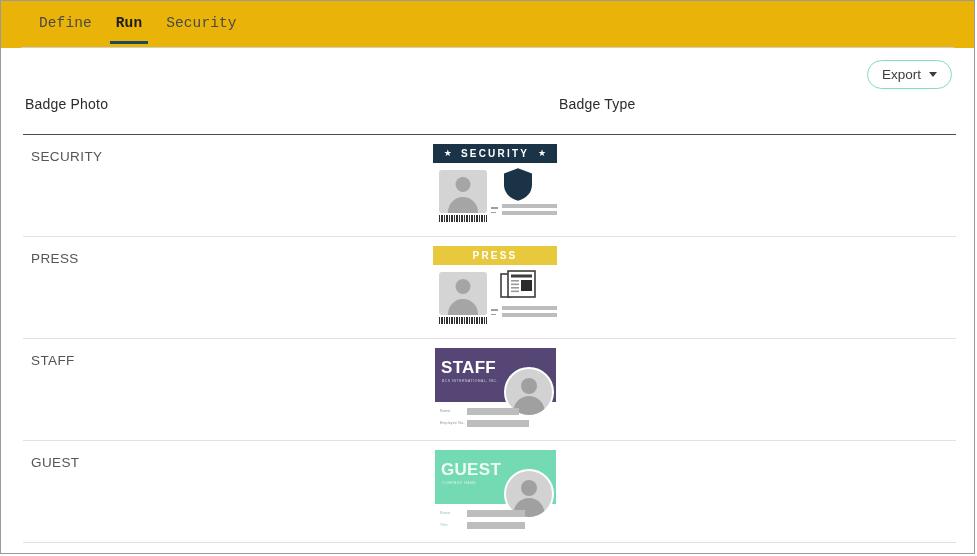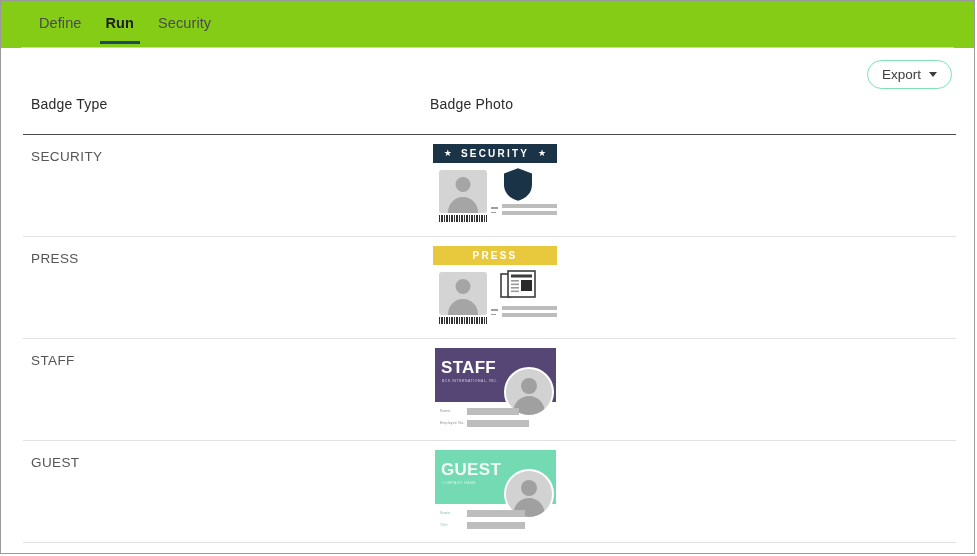--- a/index.html
+++ b/index.html
@@ -21,22 +21,23 @@
     box-sizing: border-box;
     overflow: hidden;
   }
 
   
   .tabbar {
     position: absolute;
     left: 0; top: 0;
     width: 100%;
     height: 47px;
-    background: #84cc16;
-    box-sizing: border-box;
+    background: #eab308;
+    box-sizing: border-box;
+    font-family: Liberation Mono, monospace;
   }
   .tabbar-underline {
     position: absolute;
     left: 20px; right: 20px;
     bottom: 0;
     height: 1px;
     background: #cfcfcf;
   }
   .tabs {
     position: absolute;
@@ -364,22 +365,22 @@
     <div class="toolbar">
       <button class="export-btn">
         <span>Export</span>
         <span class="caret"></span>
       </button>
     </div>
 
     <div class="table">
 
       <div class="thead">
+        <div class="th col-photo">Badge Photo</div>
         <div class="th col-type">Badge Type</div>
-        <div class="th col-photo">Badge Photo</div>
       </div>
 
       <div class="trow">
         <div class="cell-type">SECURITY</div>
         <div class="cell-photo">
           <div class="badge">
             <div class="idcard-head sec-head">
               <span class="star">★</span>
               <span class="lbl">SECURITY</span>
               <span class="star">★</span>

